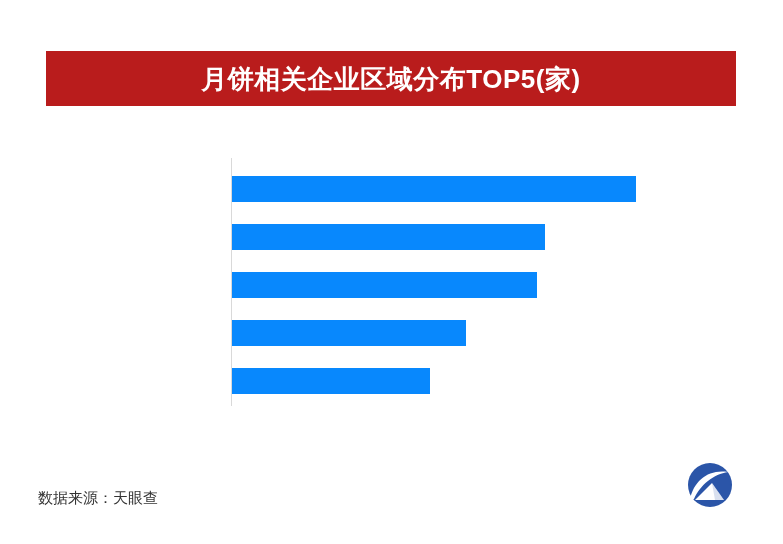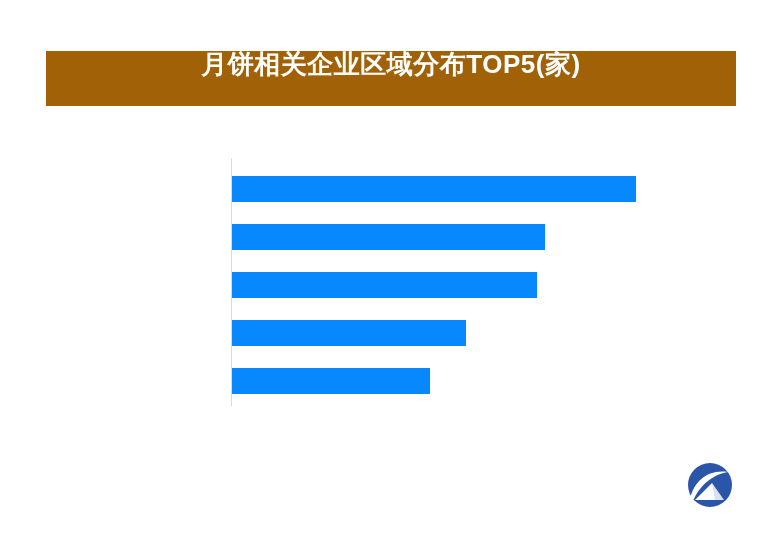--- a/index.html
+++ b/index.html
@@ -20,22 +20,23 @@
     background: #ffffff;
   }
 
   
   #title-banner {
     position: absolute;
     left: 46px;
     top: 51px;
     width: 690px;
     height: 55px;
-    background: #a16207;
+    background: #b91c1c;
     display: flex;
+    align-items: center;
     justify-content: center;
   }
   #chart-title {
     color: #ffffff;
     font-size: 26px;
     font-weight: bold;
     letter-spacing: 0.5px;
     line-height: 1;
     white-space: nowrap;
   }
@@ -144,20 +145,21 @@
     </div>
 
     <div class="bar-row" style="top:218px;">
 
       <div class="bar-track">
         <div class="bar-fill" style="width: 197.821px; background: rgb(8, 136, 253);"></div>
       </div>
     </div>
   </div>
 
+  <div id="source-note">数据来源：天眼查</div>
 
   <div id="logo-block">
     <svg id="logo-mark" width="52" height="44" viewBox="0 0 52 44">
       <circle cx="26" cy="22" r="22" fill="#2b55a8"></circle>
       <path d="M6 36 C10 18, 24 6, 44 9 C30 11, 16 22, 10 36 Z" fill="#ffffff"></path>
       <path d="M11 37 L28 20 L40 37 Z" fill="#ffffff"></path>
       <path d="M28 20 L40 37 L31 37 Z" fill="#2b55a8" opacity="0.18"></path>
     </svg>
   </div>
 

